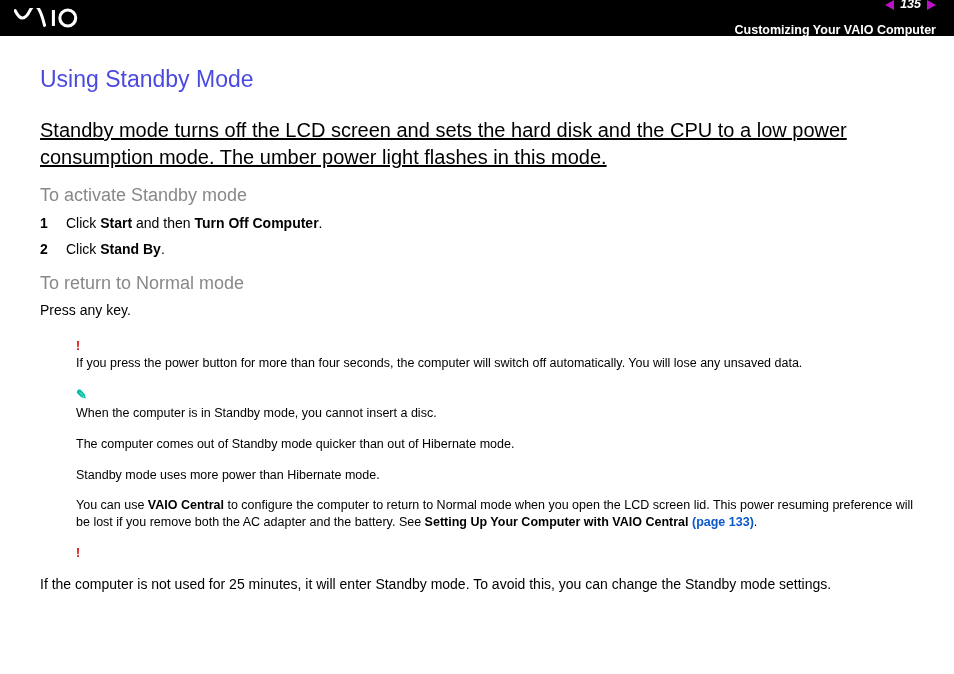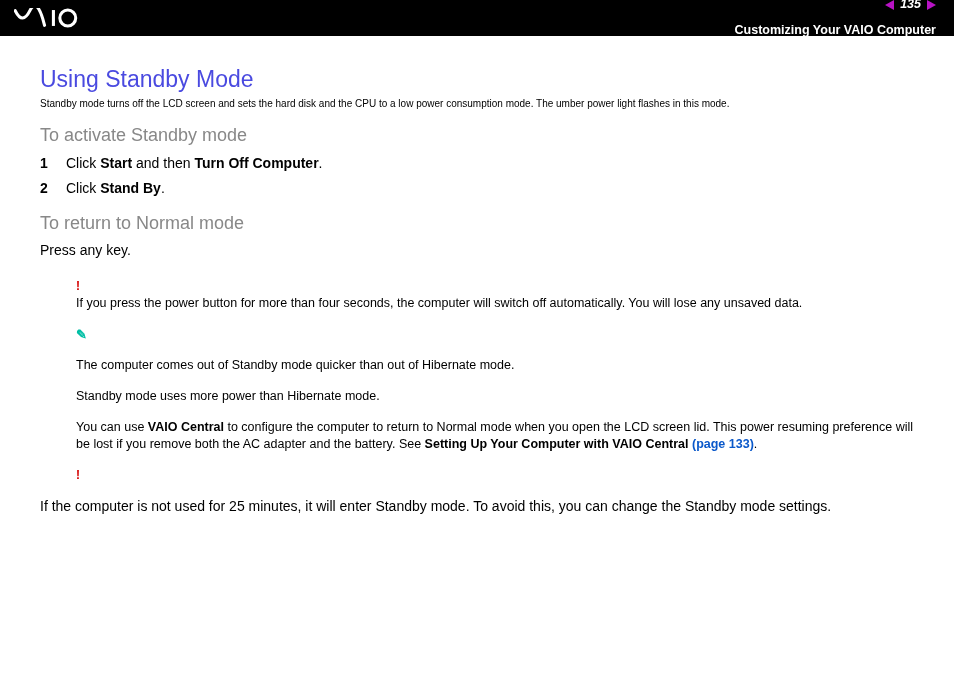--- a/index.html
+++ b/index.html
@@ -52,26 +52,27 @@
     font-size: 12.5px;
     margin-top: 12px;
   }
   .content {
     padding: 30px 40px 20px 40px;
   }
   .h1 {
     color: #4a4ae0;
     font-size: 23px;
     font-weight: normal;
-    margin-bottom: 4px;
+    margin-bottom: 24px;
   }
   .intro {
-    font-size: 10px;
+    font-size: 20px;
     line-height: 1.35;
     margin-bottom: 14px;
+    text-decoration: underline;
   }
   .h2 {
     color: #888;
     font-size: 18px;
     font-weight: normal;
     margin-bottom: 8px;
   }
   .steps {
     font-size: 14px;
     margin-bottom: 14px;
@@ -150,20 +151,21 @@
   <div class="h2">To return to Normal mode</div>
   <div class="press-any">Press any key.</div>
 
   <div class="notes-region">
     <div class="note-block">
       <span class="note-mark mark-excl">!</span>
       <span>If you press the power button for more than four seconds, the computer will switch off automatically. You will lose any unsaved data.</span>
     </div>
     <div class="note-block">
       <span class="note-mark mark-pencil">✎</span>
+      <span>When the computer is in Standby mode, you cannot insert a disc.</span>
     </div>
     <div class="note-block">
       <span>The computer comes out of Standby mode quicker than out of Hibernate mode.</span>
     </div>
     <div class="note-block">
       <span>Standby mode uses more power than Hibernate mode.</span>
     </div>
     <div class="note-block">
       <span><span>You can use </span><b>VAIO Central</b><span> to configure the computer to return to Normal mode when you open the LCD screen lid. This power resuming preference will be lost if you remove both the AC adapter and the battery. See </span><b>Setting Up Your Computer with VAIO Central</b><span class="link-ref"> (page 133)</span><span>.</span></span>
     </div>

